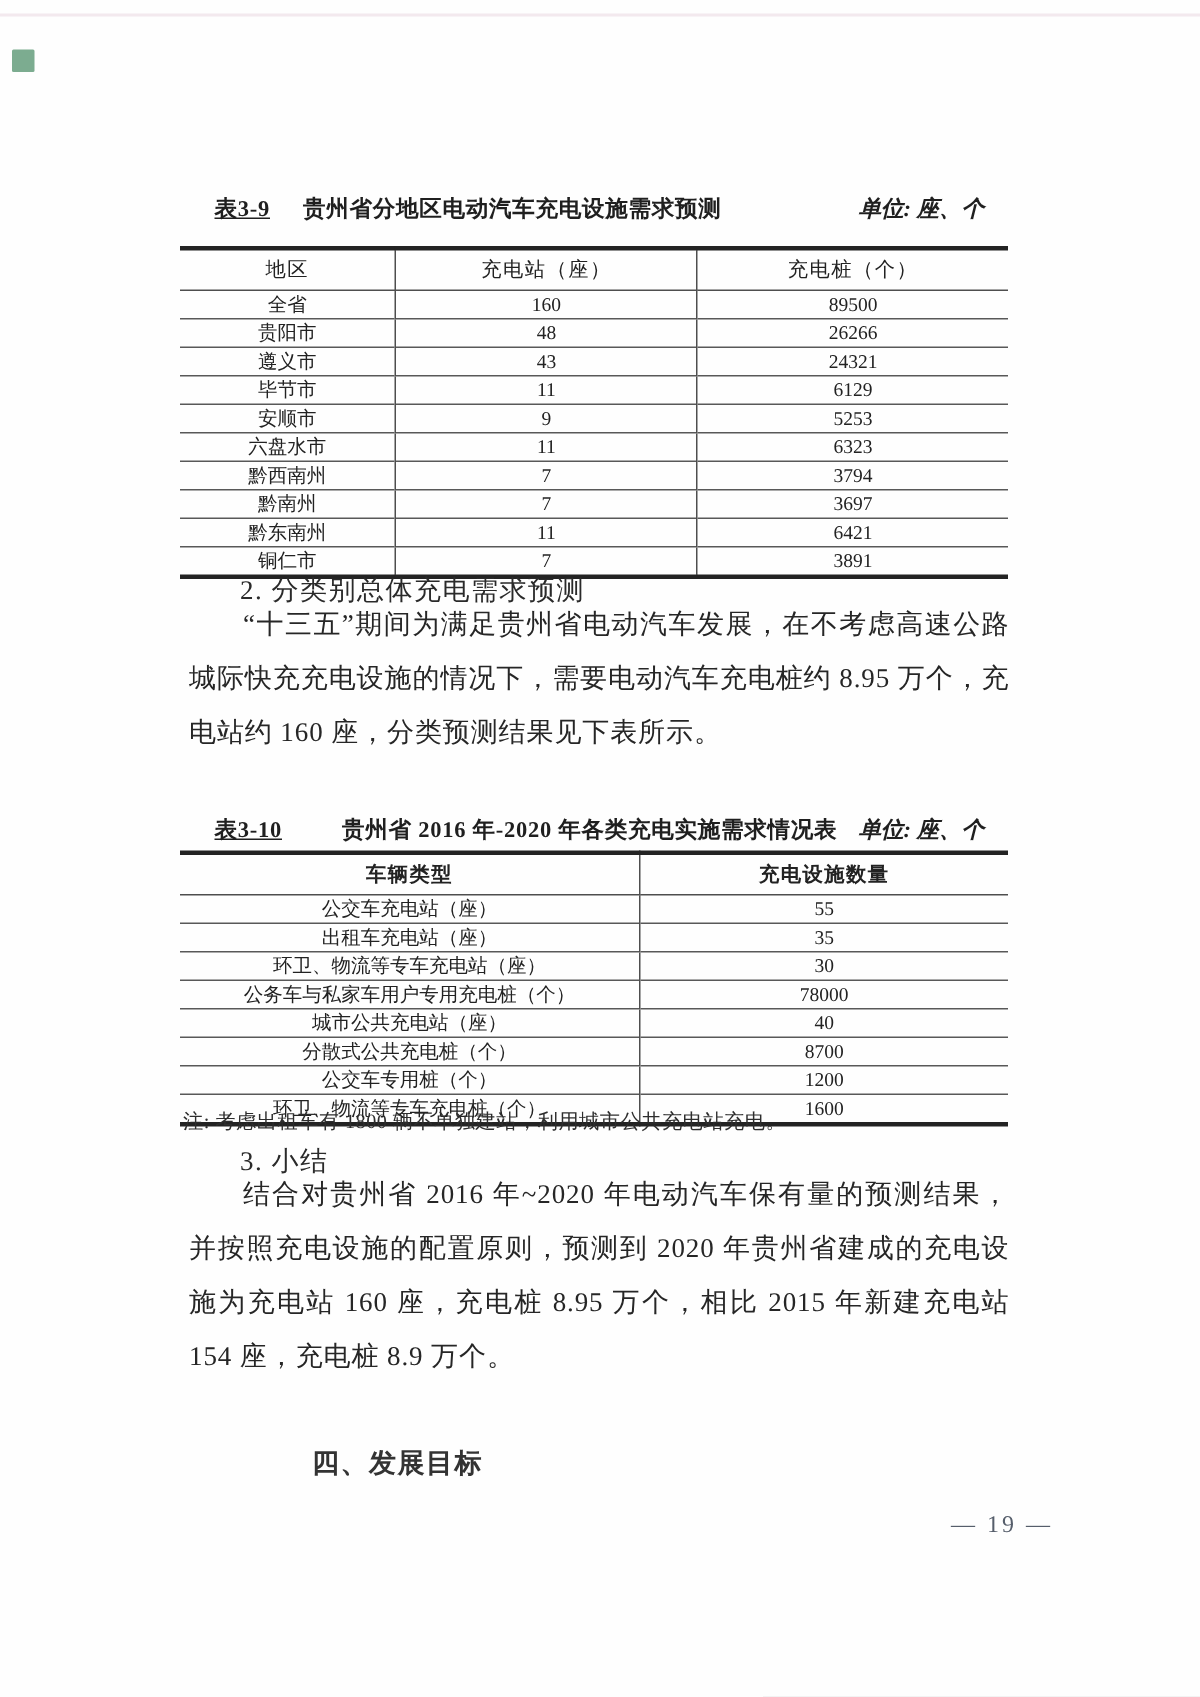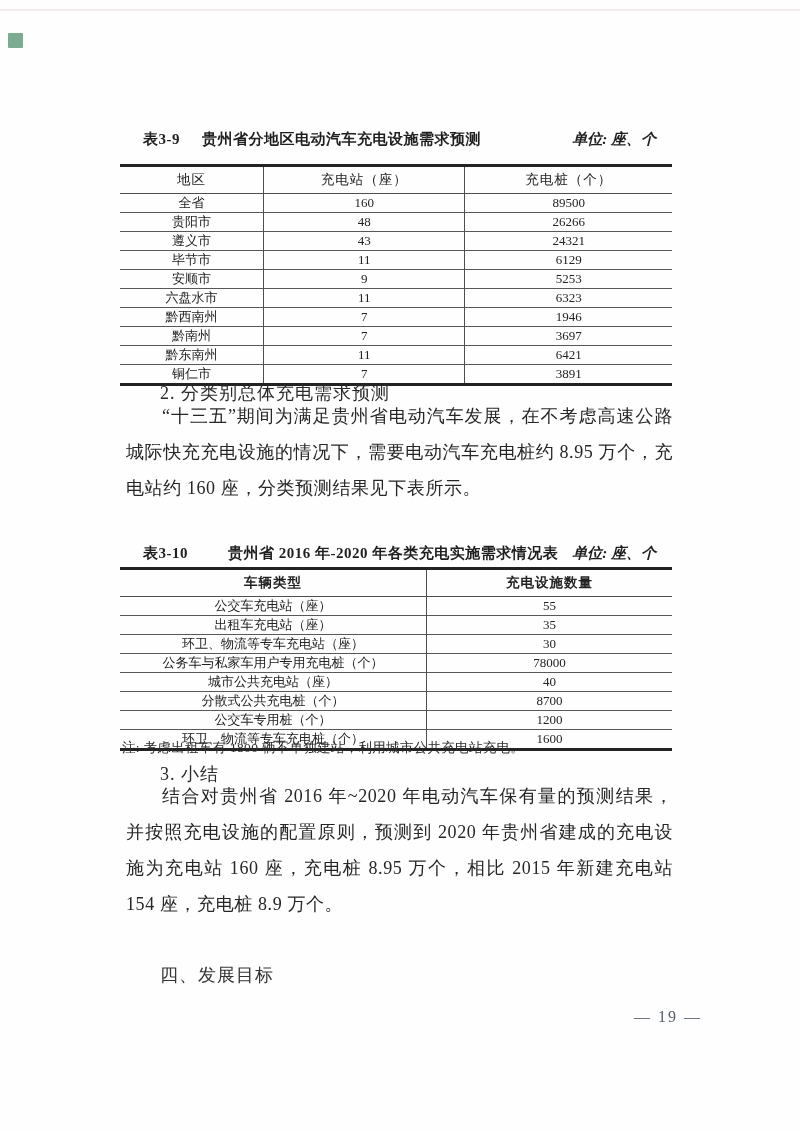--- a/index.html
+++ b/index.html
@@ -20,21 +20,21 @@
     position:absolute;top:33px;left:8px;width:15px;height:15px;
     background:#6ea384;opacity:.9;border-radius:1px;
   }
   
   .caption{
     position:absolute;left:120px;width:552px;
     display:flex;align-items:baseline;
     font-weight:bold;font-size:15px;color:#1f1f1f;
     white-space:nowrap;
   }
-  .caption .cap-label{margin-left:23px;letter-spacing:.5px;}
+  .caption .cap-label{margin-left:23px;letter-spacing:.5px;text-decoration:underline;}
   .caption .cap-title{letter-spacing:.5px;}
   .caption .cap-unit{margin-left:auto;margin-right:16px;font-style:italic;}
   #caption1{top:130px;}
   #caption1 .cap-title{margin-left:22px;}
   #caption2{top:544px;}
   #caption2 .cap-title{margin-left:40px;}
   
   .tbl-wrap{position:absolute;left:120px;width:552px;}
   #table1-wrap{top:164px;}
   #table2-wrap{top:567px;}
@@ -61,21 +61,21 @@
     position:absolute;left:122px;top:739px;width:552px;
     font-size:13.5px;color:#2d2d2d;letter-spacing:.3px;
   }
   
   .heading{
     position:absolute;left:160px;
     font-size:18px;color:#2a2a2a;letter-spacing:1px;
   }
   #heading2{top:381px;}
   #heading3{top:762px;}
-  #heading4{top:963px;font-weight:normal;color:#333;}
+  #heading4{top:963px;font-weight:bold;color:#333;margin-left:48px;}
   
   .para{
     position:absolute;left:126px;width:547px;
     font-size:18px;line-height:36px;
     text-align:justify;text-indent:2em;
     color:#262626;letter-spacing:.6px;
   }
   #para1{top:398px;}
   #para2{top:778px;}
   
@@ -140,21 +140,21 @@
             <td>5253</td>
           </tr>
           <tr>
             <td>六盘水市</td>
             <td>11</td>
             <td>6323</td>
           </tr>
           <tr>
             <td>黔西南州</td>
             <td>7</td>
-            <td>1946</td>
+            <td>3794</td>
           </tr>
           <tr>
             <td>黔南州</td>
             <td>7</td>
             <td>3697</td>
           </tr>
           <tr>
             <td>黔东南州</td>
             <td>11</td>
             <td>6421</td>

